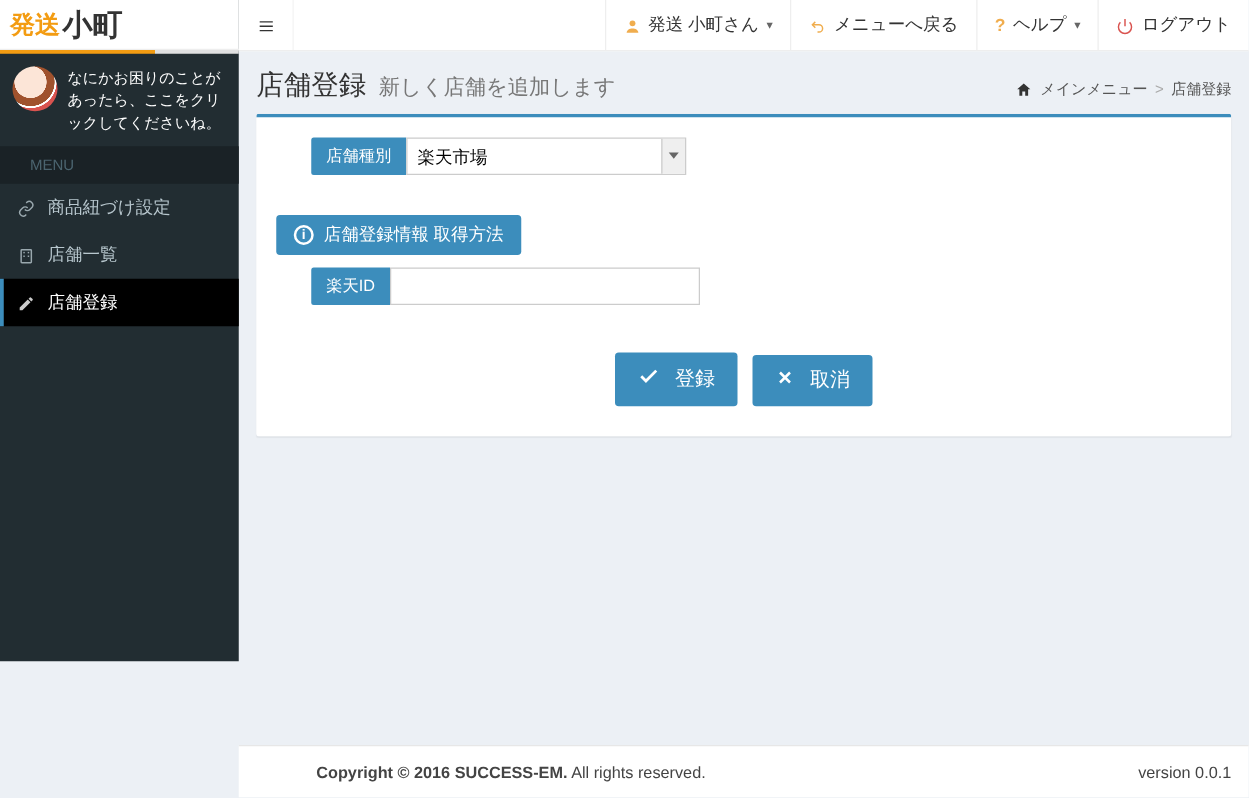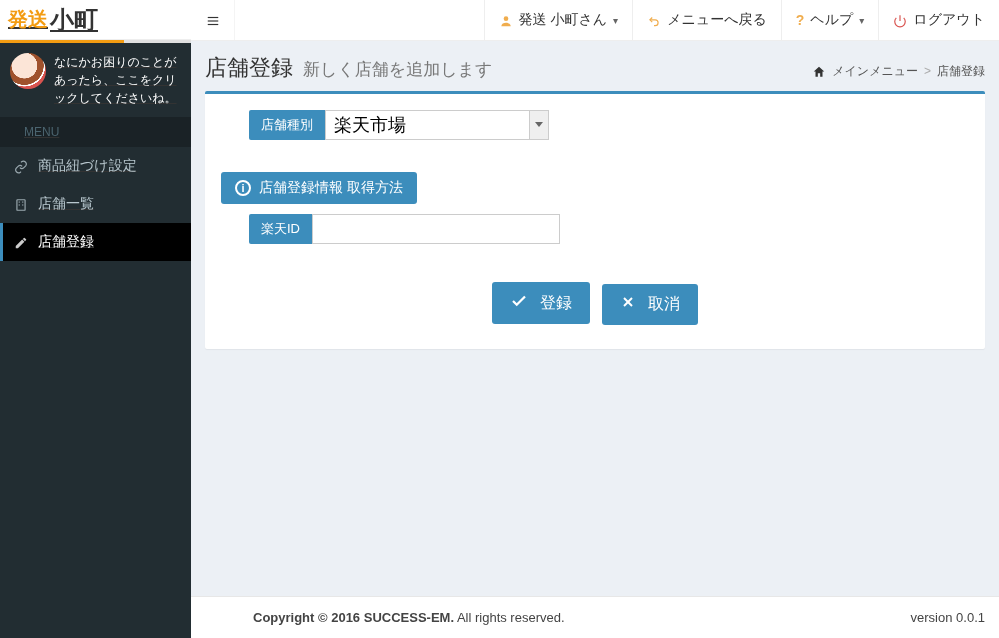--- a/index.html
+++ b/index.html
@@ -1,19 +1,19 @@
 <!DOCTYPE html>
 <html><head>
 <meta charset="utf-8">
 <style>
 * { margin: 0; padding: 0; box-sizing: border-box; }
 body { font-family: "Helvetica Neue", Arial, "Hiragino Sans", "Meiryo", sans-serif; font-size: 14px; color: #333; background: #ecf0f5; width: 999px; height: 638px; overflow: hidden; position: relative; }
 
 
-.sidebar { width: 191px; height: 638px; background: #222d32; position: absolute; left: 0; top: 0; text-decoration: underline; }
+.sidebar { width: 191px; height: 529px; background: #222d32; position: absolute; left: 0; top: 0; }
 .logo-box { height: 40px; background: #fff; display: flex; align-items: center; padding: 0 8px; border-bottom: 1px solid #eee; }
 .logo-box .logo-text1 { color: #f39c12; font-weight: bold; font-size: 20px; }
 .logo-box .logo-text2 { color: #333; font-weight: bold; font-size: 24px; margin-left: 2px; }
 .logo-underline { height: 3px; background: linear-gradient(to right, #f39c12 0%, #f39c12 65%, #e0e0e0 65%, #e0e0e0 100%); }
 .help-panel { padding: 10px; display: flex; gap: 8px; color: #fff; font-size: 12px; line-height: 1.5; }
 .avatar { width: 36px; height: 36px; border-radius: 50%; background: radial-gradient(circle at 40% 35%, #fce5d7 0 40%, #a0522d 41% 60%, #fff 61% 65%, #d9534f 66% 100%); flex: 0 0 36px; }
 .menu-header { color: #4b646f; background: #1a2226; padding: 8px 24px; font-size: 12px; }
 .menu-item { display: flex; align-items: center; gap: 10px; padding: 10px 14px; color: #b8c7ce; cursor: pointer; font-size: 14px; }
 .menu-item.active { background: #000; color: #fff; border-left: 3px solid #3c8dbc; padding-left: 11px; }
 .menu-icon { width: 14px; text-align: center; opacity: .8; }
@@ -37,21 +37,21 @@
 .page-sub { font-size: 17px; color: #777; }
 .breadcrumb { font-size: 12px; color: #555; display: flex; align-items: center; gap: 6px; }
 .breadcrumb .sep { color: #aaa; }
 .breadcrumb .home-ic { color: #333; }
 
 .panel { background: #fff; border-top: 3px solid #3c8dbc; border-radius: 2px; padding: 16px 16px 24px; box-shadow: 0 1px 1px rgba(0,0,0,.05); }
 
 .field-row { display: flex; align-items: flex-end; margin-bottom: 0; padding-left: 28px; }
 .field-label { background: #3c8dbc; color: #fff; padding: 6px 12px; font-size: 13px; display: flex; align-items: center; border-radius: 2px 0 0 2px; }
 .field-control { }
-select.form-ctl { height: 30px; border: 1px solid #ccc; background: #fff; padding: 0 24px 0 8px; font-size: 18px; min-width: 224px; appearance: none; background-image: linear-gradient(45deg, transparent 50%, #666 50%), linear-gradient(135deg, #666 50%, transparent 50%); background-position: right 10px top 12px, right 5px top 12px; background-size: 5px 5px, 5px 5px; background-repeat: no-repeat; }
+select.form-ctl { height: 30px; border: 1px solid #ccc; background: #fff; padding: 0 24px 0 8px; font-size: 14px; min-width: 224px; appearance: none; background-image: linear-gradient(45deg, transparent 50%, #666 50%), linear-gradient(135deg, #666 50%, transparent 50%); background-position: right 10px top 12px, right 5px top 12px; background-size: 5px 5px, 5px 5px; background-repeat: no-repeat; }
 select.form-ctl::-ms-expand { display: none; }
 .select-wrap { position: relative; display: inline-block; }
 .select-wrap::after { content: ""; position: absolute; right: 1px; top: 1px; bottom: 1px; width: 18px; background: #efefef; border-left: 1px solid #ccc; pointer-events: none; }
 .select-wrap::before { content: ""; position: absolute; right: 6px; top: 12px; width: 0; height: 0; border-left: 4px solid transparent; border-right: 4px solid transparent; border-top: 5px solid #666; z-index: 2; pointer-events: none; }
 
 .gap-block { height: 32px; }
 
 .info-badge { display: inline-flex; align-items: center; gap: 8px; background: #3c8dbc; color: #fff; padding: 7px 14px; border-radius: 3px; font-size: 14px; cursor: pointer; margin-bottom: 10px; }
 .info-ic { display: inline-flex; width: 16px; height: 16px; border: 2px solid #fff; border-radius: 50%; align-items: center; justify-content: center; font-size: 11px; font-weight: bold; font-style: normal; }
 

